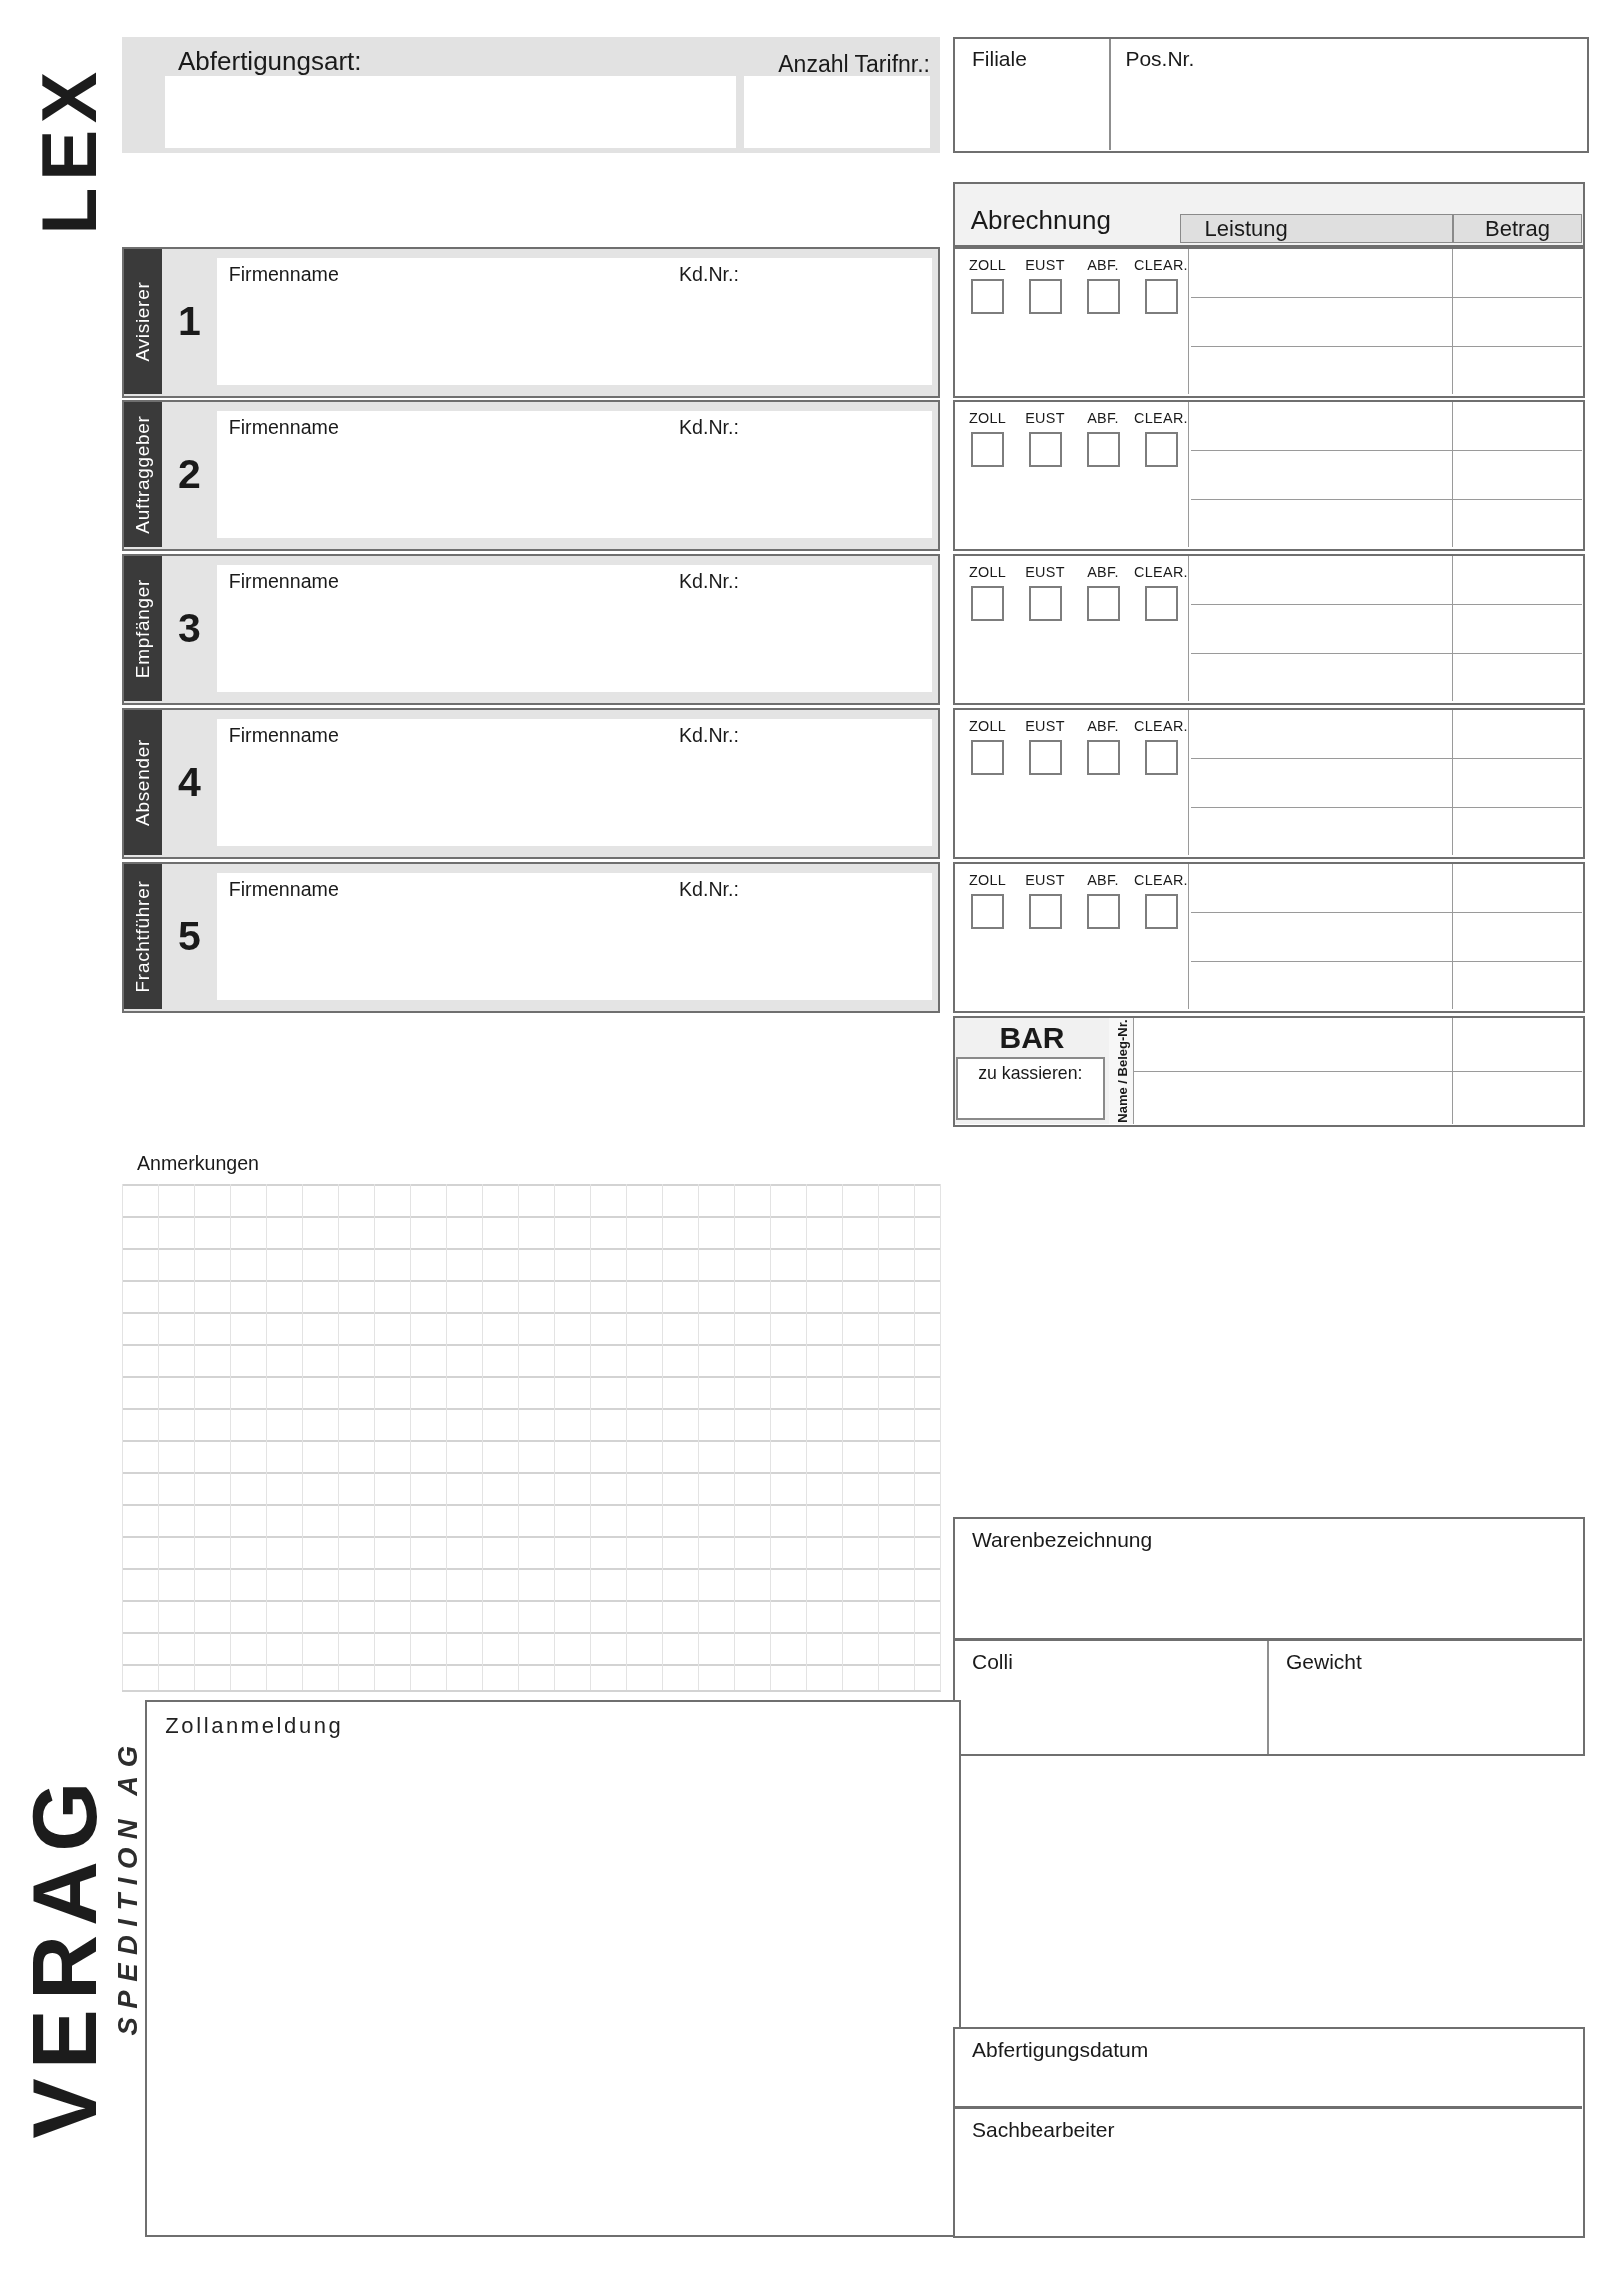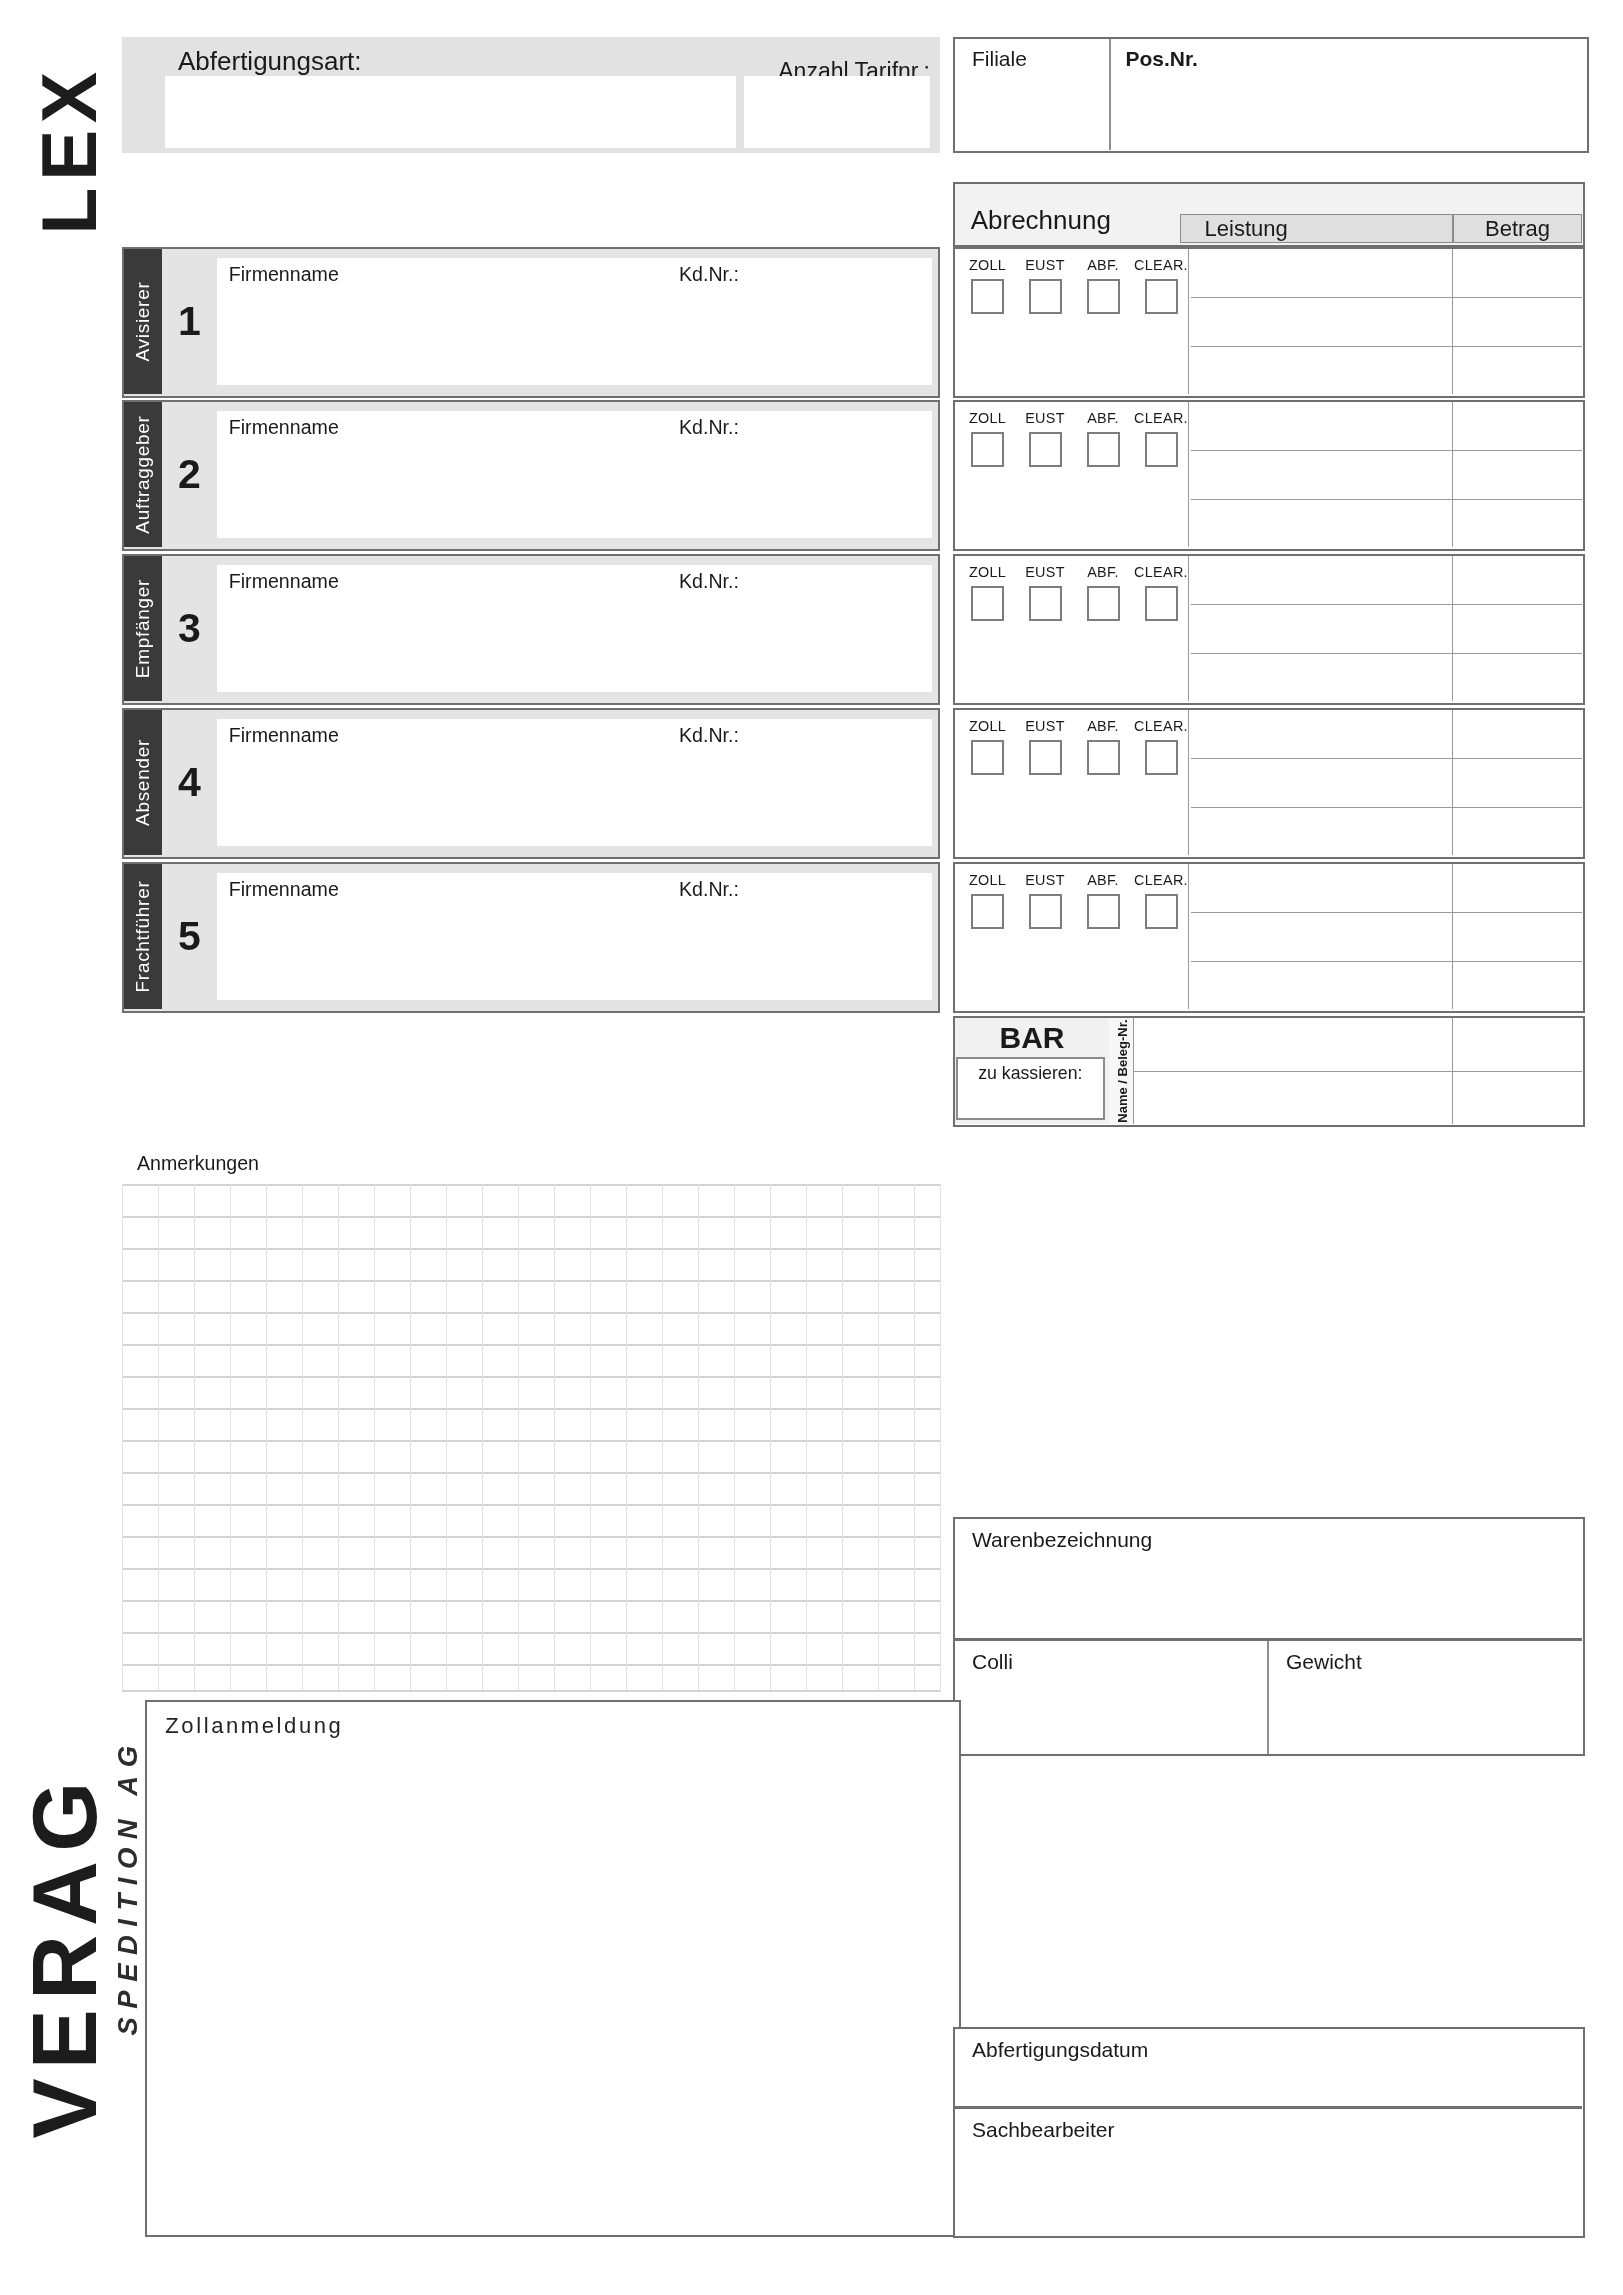--- a/index.html
+++ b/index.html
@@ -75,31 +75,31 @@
 </style>
 </head>
 <body>
 
 <div id="page">
 
   <div class="vtext lex" style="left:29px;top:264px;width:228px;height:81px;">LEX</div>
 
   <div class="abs top-panel">
     <div class="abs lbl40" style="left:56px;top:9.2px;">Abfertigungsart:</div>
-    <div class="abs lbl35" style="left:591px;top:21px;width:217px;text-align:right;">Anzahl Tarifnr.:</div>
+    <div class="abs lbl35" style="left:591px;top:14px;width:217px;text-align:right;">Anzahl Tarifnr.:</div>
     <div class="abs whitebox" style="left:43px;top:39px;width:571px;height:72px;"></div>
     <div class="abs whitebox" style="left:622px;top:39px;width:186px;height:72px;"></div>
   </div>
 
   <div class="abs gbox" style="left:953px;top:37px;width:636px;height:116px;">
     <div class="abs" style="left:0;top:0;width:154px;height:111px;">
       <div class="abs lbl32" style="left:17px;top:7.9px;">Filiale</div>
     </div>
     <div class="vdiv" style="left:154px;top:0;height:111px;"></div>
-    <div class="abs" style="left:156px;top:0;width:470px;height:111px;font-weight:bold;">
+    <div class="abs" style="left:156px;top:0;width:470px;height:111px;">
       <div class="abs lbl32" style="left:14.4px;top:7.9px;">Pos.Nr.</div>
     </div>
   </div>
 
   <div class="abs gbox abr-band">
     <div class="abs lbl40" style="left:15.7px;top:21px;">Abrechnung</div>
     <div class="hdr-cell" style="left:225px;top:30px;width:273px;height:29.4px;padding-left:23.6px;box-sizing:border-box;">Leistung</div>
     <div class="hdr-cell" style="left:498px;top:30px;width:129px;height:29.4px;justify-content:center;">Betrag</div>
   </div>
 

